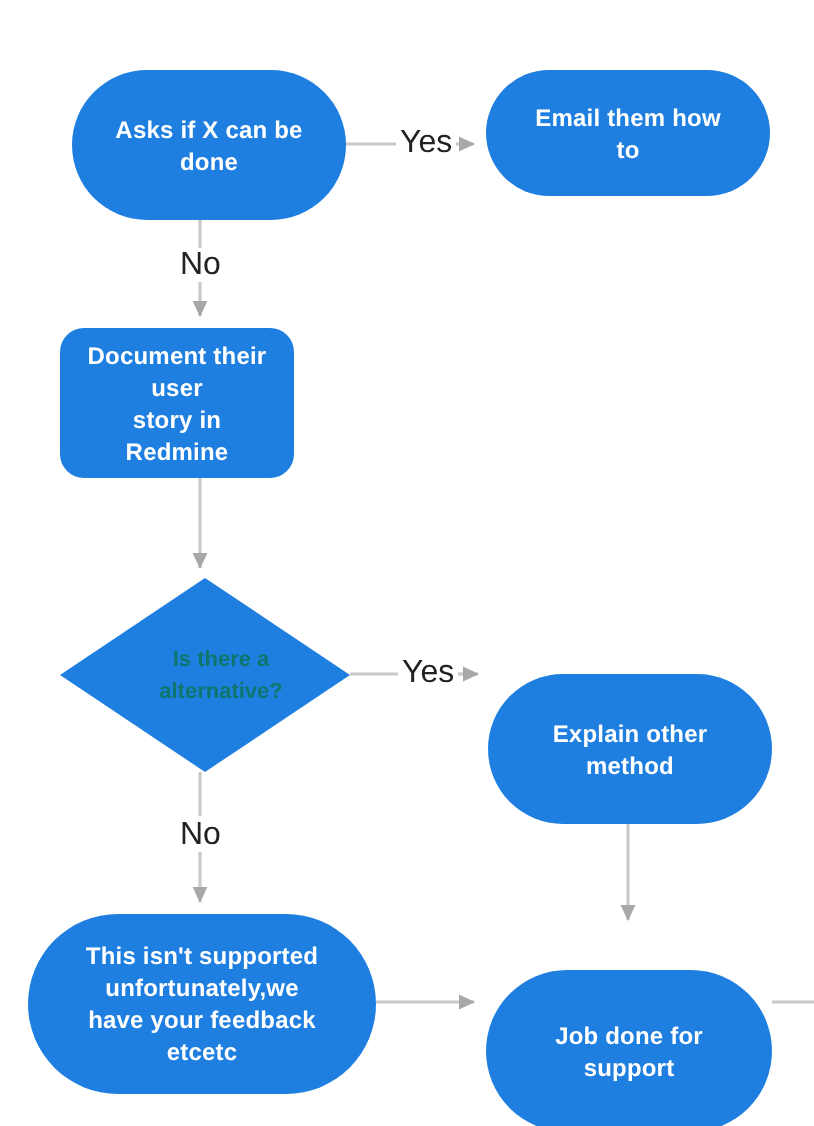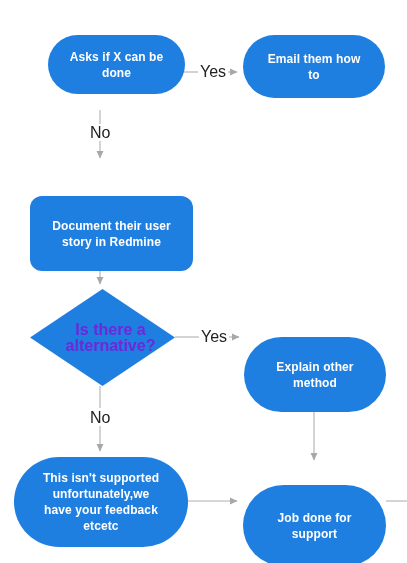--- a/index.html
+++ b/index.html
@@ -63,22 +63,22 @@
     left: 0;
     top: 0;
     width: 100%;
     height: 100%;
     background: #1f7fe0;
     clip-path: polygon(50% 0%, 100% 50%, 50% 100%, 0% 50%);
   }
   .diamond-text {
     position: relative;
     z-index: 3;
-    color: #6d28d9;
-    font-size: 16px;
+    color: #0f766e;
+    font-size: 11px;
     line-height: 16px;
     font-weight: bold;
     text-align: center;
     white-space: pre-line;
     margin-left: 16px;
   }
   .edge-label {
     position: absolute;
     font-size: 16px;
     line-height: 13px;
@@ -132,35 +132,35 @@
 
     <g>
       <line x1="188" y1="501" x2="237" y2="501" stroke="#c9c9c9" stroke-width="1.6" marker-end="url(#arrow)"></line>
     </g>
 
     <g>
       <line x1="386" y1="501" x2="407" y2="501" stroke="#c9c9c9" stroke-width="1.6"></line>
     </g>
   </svg>
 
-  <div class="node node-terminator" style="left:48px; top:35px; width:137px; height:59px;text-align:center;">
+  <div class="node node-terminator" style="left:36px; top:35px; width:137px; height:75px;text-align:center;">
     <span class="node-label">Asks if X can be
 done</span>
   </div>
 
   <div class="node node-terminator" style="left:243px; top:35px; width:142px; height:63px;">
     <span class="node-label">Email them how
 to</span>
   </div>
 
   <div class="edge-label" style="left:198px; top:65px;">Yes</div>
 
   <div class="edge-label" style="left:88px; top:126px;">No</div>
 
-  <div class="node node-process" style="left:30px; top:164px; width:163px; height:75px;margin-top:32px;">
+  <div class="node node-process" style="left:30px; top:164px; width:117px; height:75px;">
     <span class="node-label">Document their user
 story in Redmine</span>
   </div>
 
   <div class="node-decision" style="left:30px; top:289px; width:145px; height:97px;">
     <div class="diamond-shape"></div>
     <div class="diamond-text">Is there a
 alternative?</div>
   </div>
 

